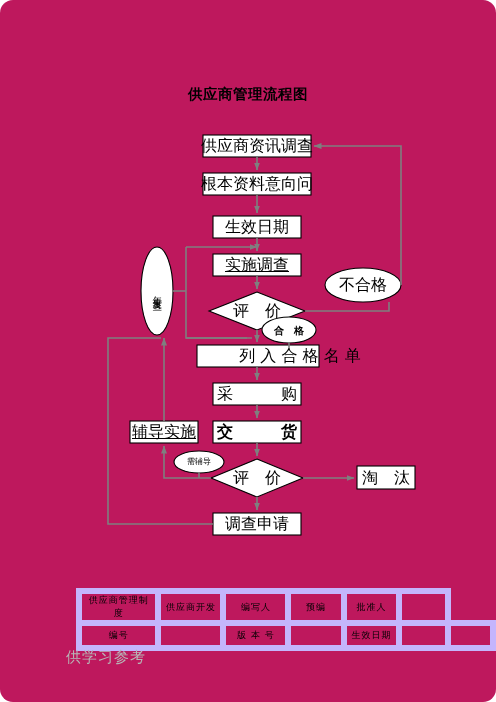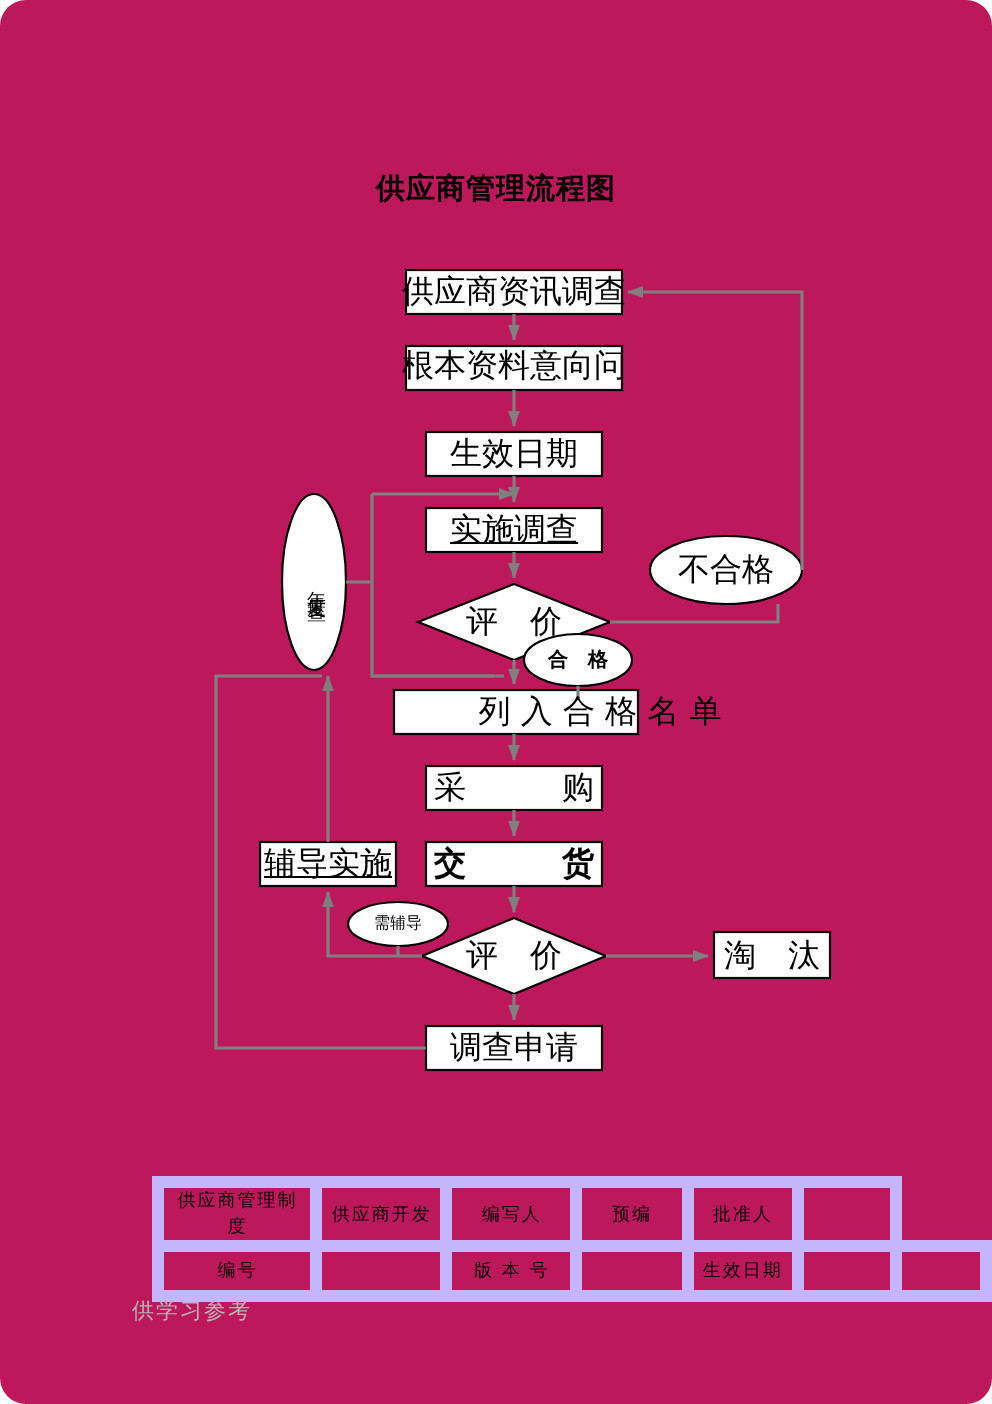--- a/index.html
+++ b/index.html
@@ -84,21 +84,21 @@
     vertical-align: middle;
     padding: 0 2px;
     letter-spacing: 1px;
   }
 
   
   #watermark {
     position: absolute;
     left: 66px;
     top: 648px;
-    font-size: 11px;
+    font-size: 15px;
     color: #b7b7b7;
     letter-spacing: 1px;
   }
 </style>
 </head>
 <body>
 
 <div id="page">
 
   <div id="title">供应商管理流程图</div>

